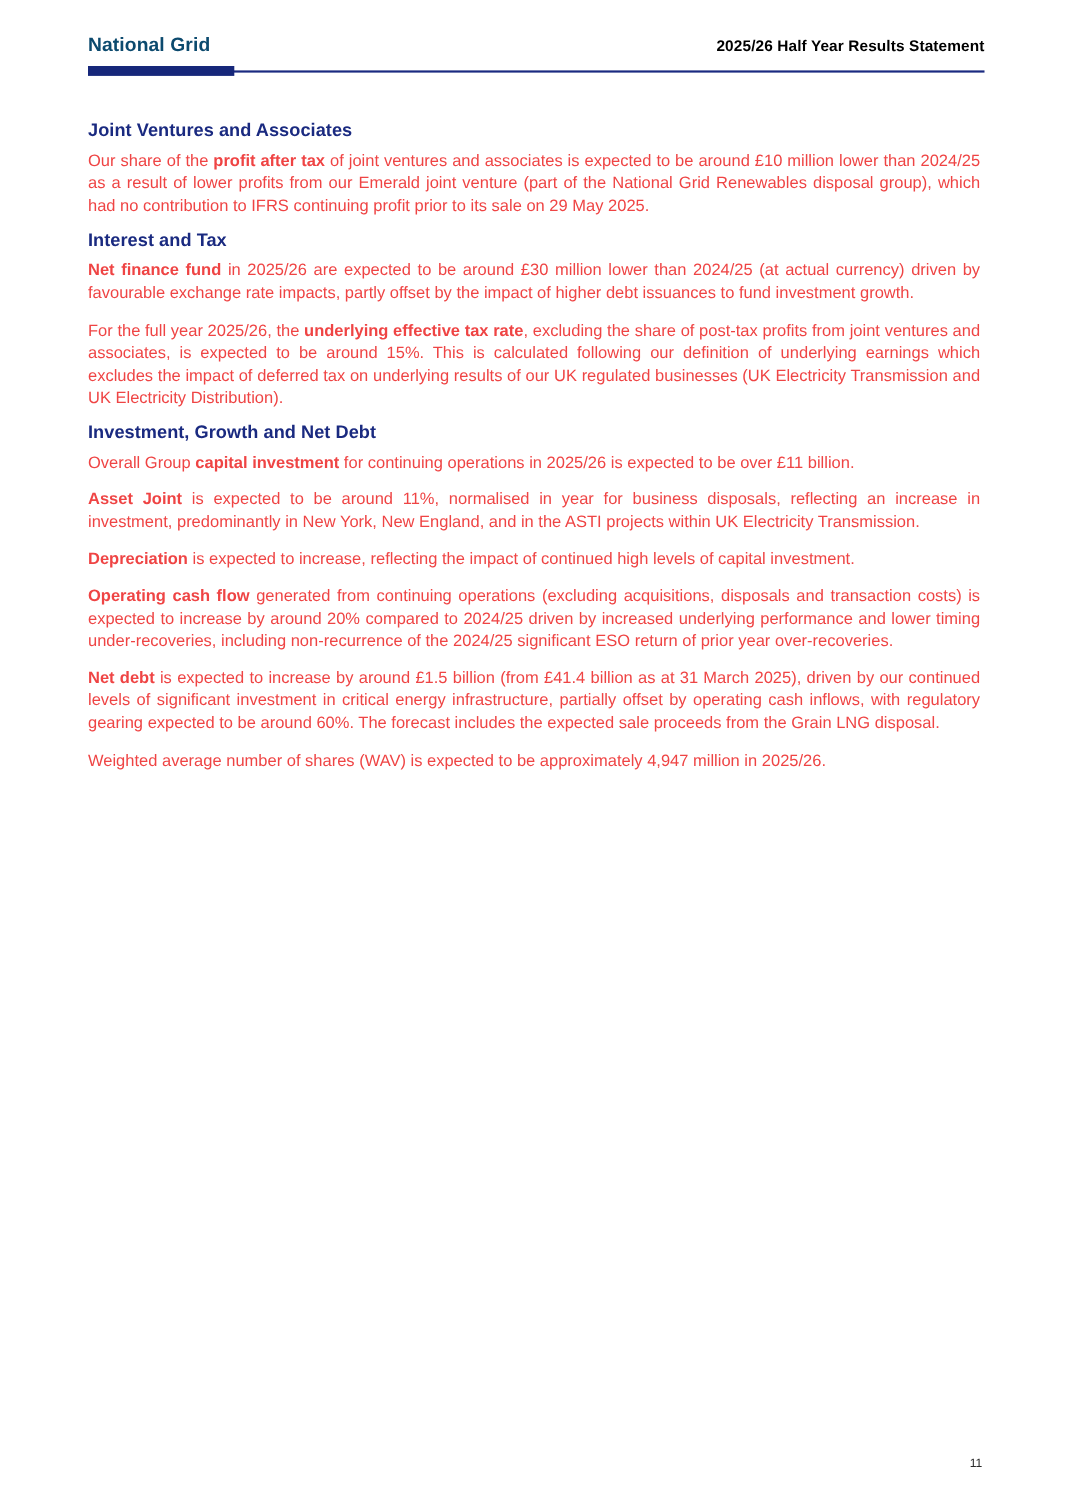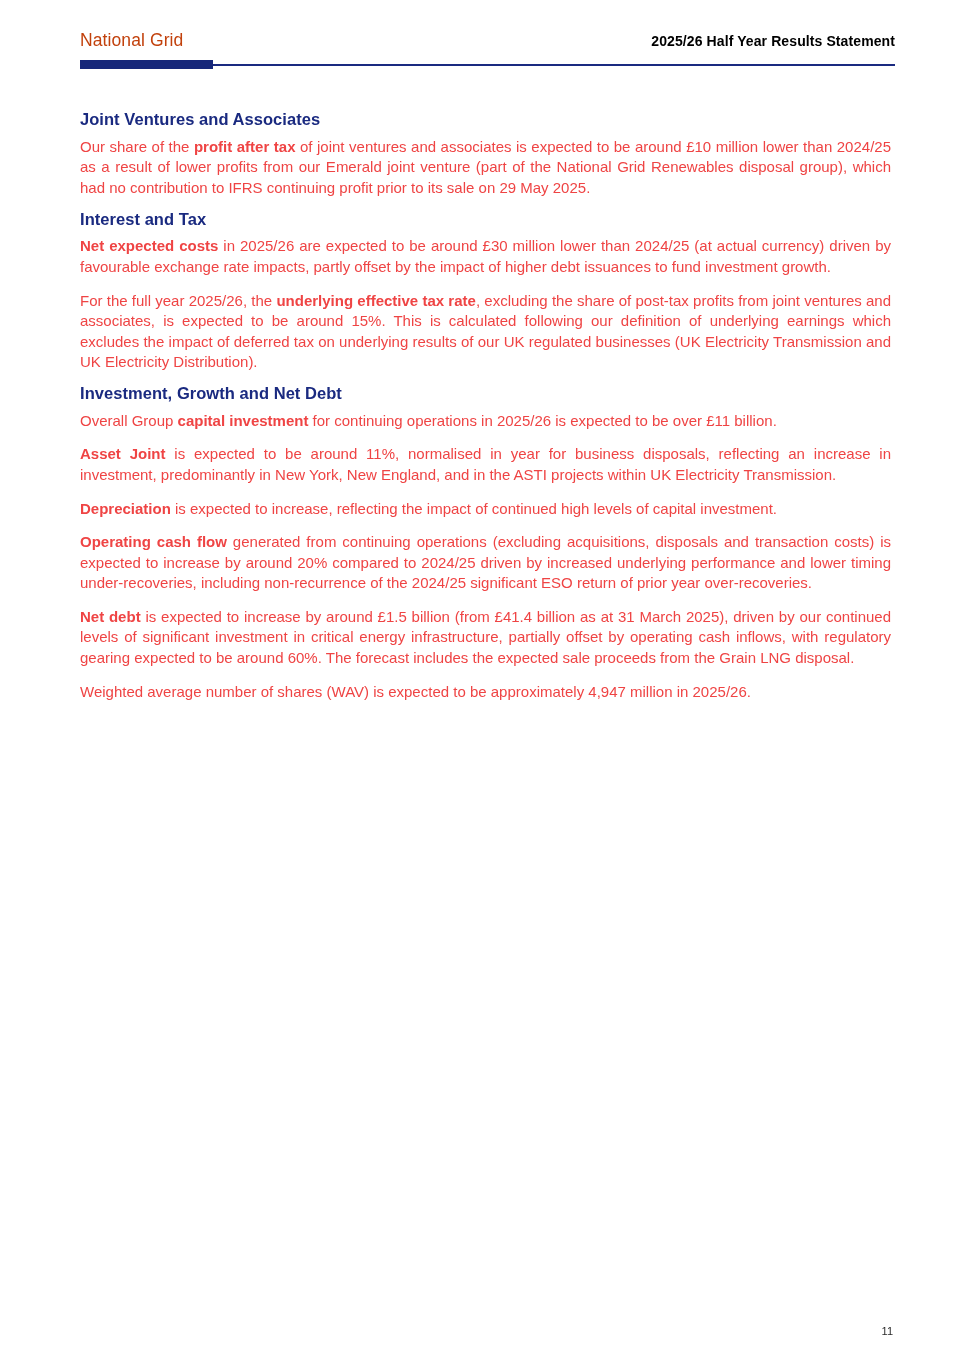--- a/index.html
+++ b/index.html
@@ -27,23 +27,23 @@
     position: absolute;
     left: 80px;
     top: 30px;
     width: 815px;
     display: flex;
     align-items: baseline;
     justify-content: space-between;
   }
   .header-left {
     font-size: 17.5px;
-    font-weight: normal;
+    font-weight: bold;
     letter-spacing: 0.1px;
-    color: #c2410c;
+    color: #0c4a6e;
     white-space: nowrap;
   }
   .header-right {
     font-size: 14px;
     font-weight: bold;
     letter-spacing: 0.1px;
     color: #000000;
     white-space: nowrap;
   }
 
@@ -132,21 +132,21 @@
     <div class="rule-thick"></div>
   </div>
 
   <div class="content" id="content-root">
       <div class="section">
         <h2 class="section-heading">Joint Ventures and Associates</h2>
         <p class="para"><span>Our share of the </span><b>profit after tax</b><span> of joint ventures and associates is expected to be around £10 million lower than 2024/25 as a result of lower profits from our Emerald joint venture (part of the National Grid Renewables disposal group), which had no contribution to IFRS continuing profit prior to its sale on 29 May 2025.</span></p>
       </div>
       <div class="section">
         <h2 class="section-heading">Interest and Tax</h2>
-        <p class="para"><b>Net expected costs</b><span> in 2025/26 are expected to be around £30 million lower than 2024/25 (at actual currency) driven by favourable exchange rate impacts, partly offset by the impact of higher debt issuances to fund investment growth.</span></p>
+        <p class="para"><b>Net finance fund</b><span> in 2025/26 are expected to be around £30 million lower than 2024/25 (at actual currency) driven by favourable exchange rate impacts, partly offset by the impact of higher debt issuances to fund investment growth.</span></p>
         <p class="para"><span>For the full year 2025/26, the </span><b>underlying effective tax rate</b><span>, excluding the share of post-tax profits from joint ventures and associates, is expected to be around 15%. This is calculated following our definition of underlying earnings which excludes the impact of deferred tax on underlying results of our UK regulated businesses (UK Electricity Transmission and UK Electricity Distribution).</span></p>
       </div>
       <div class="section">
         <h2 class="section-heading">Investment, Growth and Net Debt</h2>
         <p class="para"><span>Overall Group </span><b>capital investment</b><span> for continuing operations in 2025/26 is expected to be over £11 billion.</span></p>
         <p class="para"><b>Asset Joint</b><span> is expected to be around 11%, normalised in year for business disposals, reflecting an increase in investment, predominantly in New York, New England, and in the ASTI projects within UK Electricity Transmission.</span></p>
         <p class="para"><b>Depreciation</b><span> is expected to increase, reflecting the impact of continued high levels of capital investment.</span></p>
         <p class="para"><b>Operating cash flow</b><span> generated from continuing operations (excluding acquisitions, disposals and transaction costs) is expected to increase by around 20% compared to 2024/25 driven by increased underlying performance and lower timing under-recoveries, including non-recurrence of the 2024/25 significant ESO return of prior year over-recoveries.</span></p>
         <p class="para"><b>Net debt</b><span> is expected to increase by around £1.5 billion (from £41.4 billion as at 31 March 2025), driven by our continued levels of significant investment in critical energy infrastructure, partially offset by operating cash inflows, with regulatory gearing expected to be around 60%. The forecast includes the expected sale proceeds from the Grain LNG disposal.</span></p>
         <p class="para"><span>Weighted average number of shares (WAV) is expected to be approximately 4,947 million in 2025/26.</span></p>

